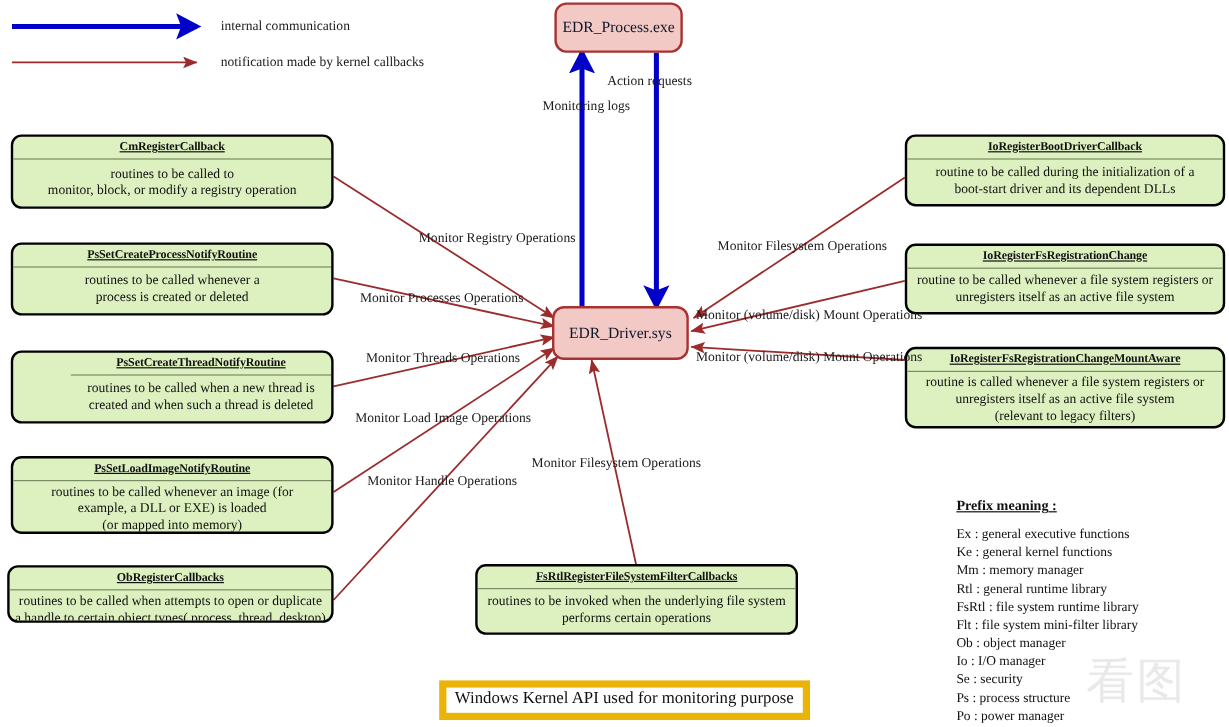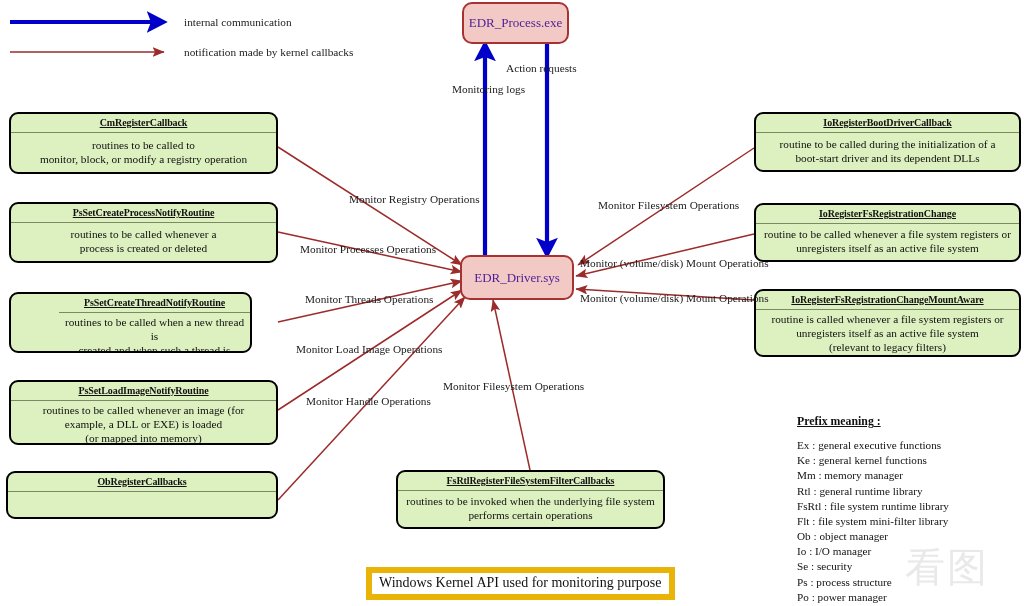--- a/index.html
+++ b/index.html
@@ -63,21 +63,21 @@
   .edr-node {
     position: absolute;
     box-sizing: border-box;
     background: #f3c9c6;
     border: 2px solid #a83232;
     border-radius: 10px;
     display: flex;
     align-items: center;
     justify-content: center;
     font-size: 13px;
-    color: #4c1d95;
+    color: #0f172a;
     text-align: center;
   }
 
   
   .edge-label {
     position: absolute;
     font-size: 11.3px;
     color: #1a1a1a;
     white-space: nowrap;
     line-height: 1.1;
@@ -191,35 +191,37 @@
     <div class="api-desc">routines to be called to
 monitor, block, or modify a registry operation</div>
   </div>
 
   <div class="api-box" style="left:9px; top:202px; width:269px; height:61px;">
     <div class="api-title">PsSetCreateProcessNotifyRoutine</div>
     <div class="api-desc">routines to be called whenever a
 process is created or deleted</div>
   </div>
 
-  <div class="api-box" style="left:9px; top:292px; width:243px; height:61px;padding-left:48px;">
+  <div class="api-box" style="left:9px; top:292px; width:269px; height:61px;padding-left:48px;">
     <div class="api-title">PsSetCreateThreadNotifyRoutine</div>
     <div class="api-desc">routines to be called when a new thread is
 created and when such a thread is deleted</div>
   </div>
 
   <div class="api-box" style="left:9px; top:380px; width:269px; height:65px;">
     <div class="api-title">PsSetLoadImageNotifyRoutine</div>
     <div class="api-desc">routines to be called whenever an image (for
 example, a DLL or EXE) is loaded
 (or mapped into memory)</div>
   </div>
 
   <div class="api-box" style="left:6px; top:471px; width:272px; height:48px;">
     <div class="api-title">ObRegisterCallbacks</div>
+    <div class="api-desc">routines to be called when attempts to open or duplicate
+a handle to certain object types( process, thread, desktop)</div>
   </div>
 
   <div class="api-box" style="left:754px; top:112px; width:267px; height:60px;">
     <div class="api-title">IoRegisterBootDriverCallback</div>
     <div class="api-desc">routine to be called during the initialization of a
 boot-start driver and its dependent DLLs</div>
   </div>
 
   <div class="api-box" style="left:754px; top:203px; width:267px; height:59px;">
     <div class="api-title">IoRegisterFsRegistrationChange</div>

